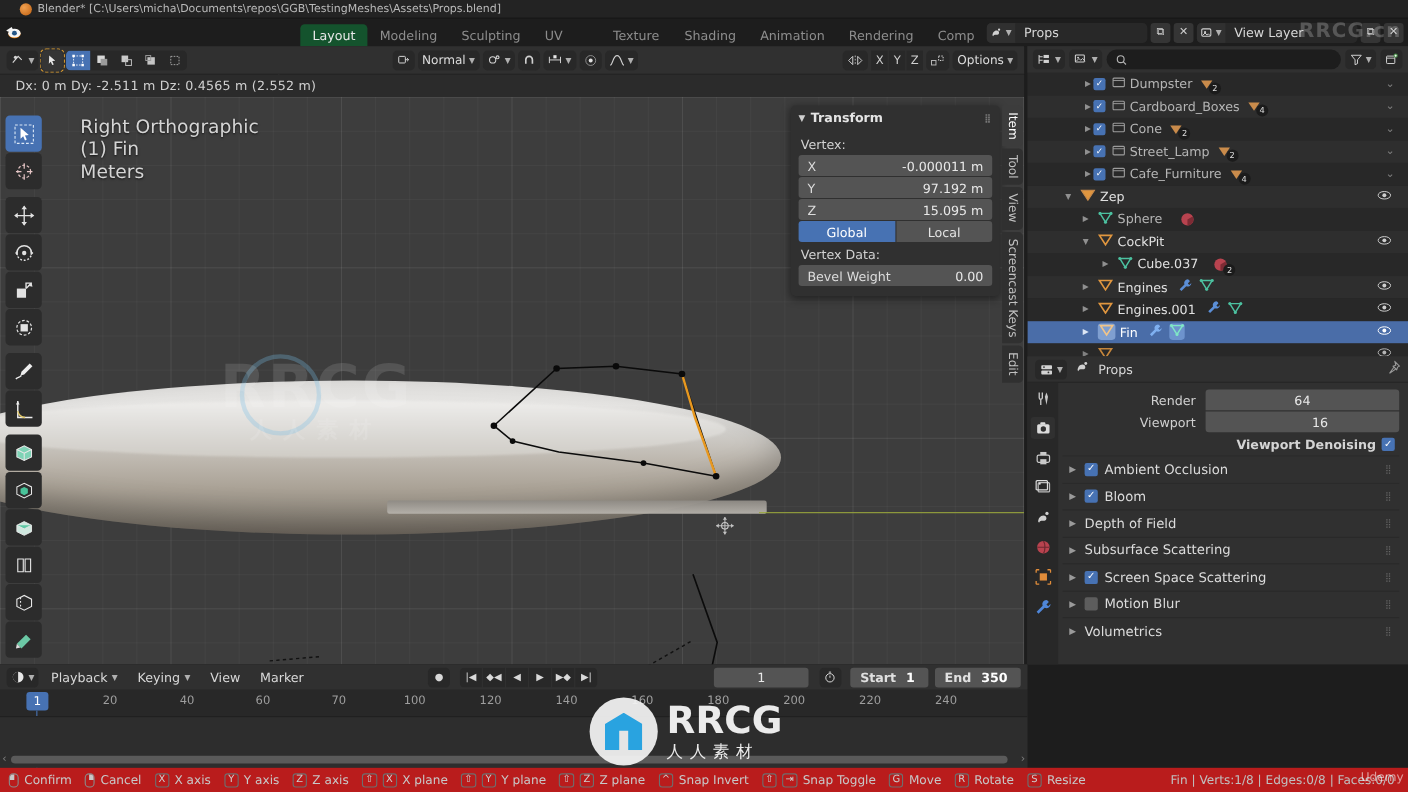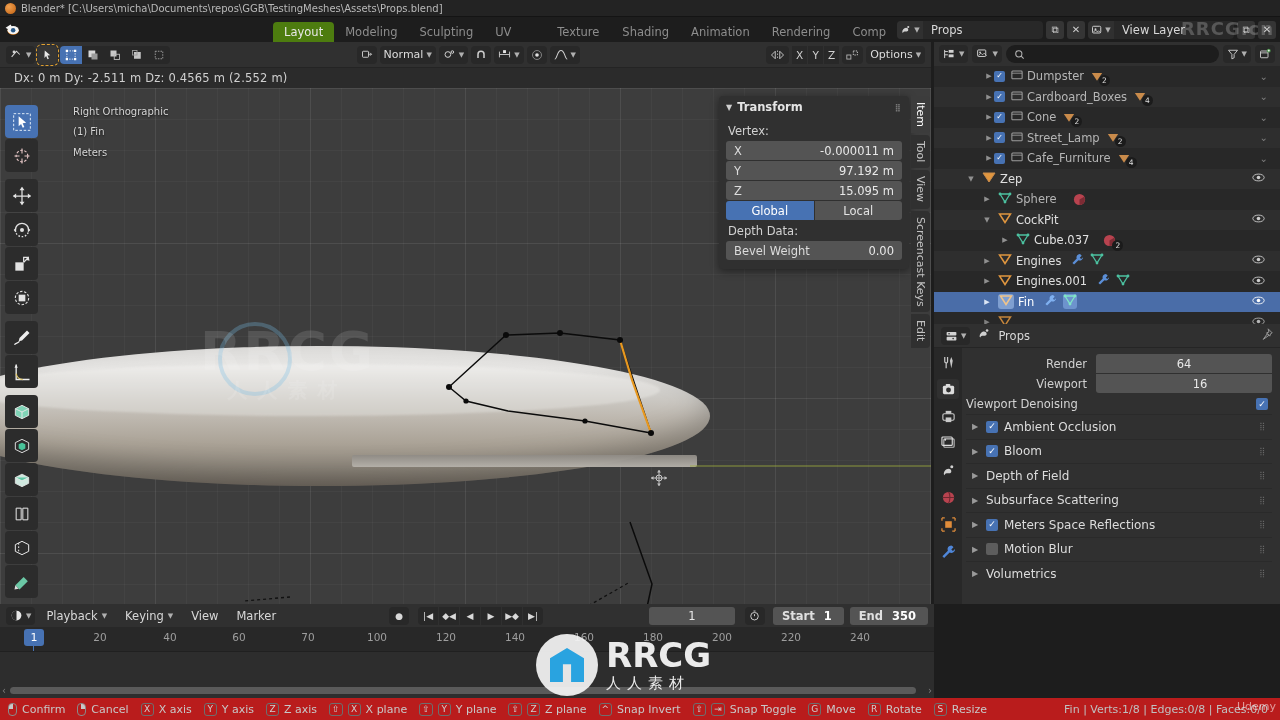--- a/index.html
+++ b/index.html
@@ -2,35 +2,35 @@
 <html><head>
 <meta charset="utf-8">
 <style>
   * { box-sizing: border-box; margin:0; padding:0; }
   html,body { width:1280px; height:720px; overflow:hidden; background:#1d1d1d;
     font-family:"DejaVu Sans", sans-serif; font-size:11px; color:#d6d6d6; }
   #app { position:relative; width:1280px; height:720px; }
 
   
   .titlebar { height:17px; background:#232323; display:flex; align-items:center;
-    padding-left:5px; gap:5px; border-bottom:1px solid #141414; }
+    padding-left:18px; gap:5px; border-bottom:1px solid #141414; }
   .titlebar .tb-ico { width:11px; height:11px; border-radius:50%;
     background:radial-gradient(circle at 35% 35%, #f0a050, #c06010); flex:0 0 auto;}
   .titlebar .tb-text { font-size:10px; color:#b9b9b9; white-space:nowrap; }
 
   
   .topbar { height:25px; background:#1d1d1d; display:flex; align-items:stretch; }
   .blender-logo { width:26px; display:flex; align-items:center; justify-content:center; }
   .blender-logo svg { width:15px; height:15px; }
   .menu { display:flex; align-items:center;margin-top:45px; }
   .menu .mi { padding:0 9px; line-height:25px; color:#e0e0e0; font-size:11.5px; }
   .wstabs { display:flex; align-items:flex-end; margin-left:5px; }
   .wtab { padding:0 11px; height:20px; line-height:20px; font-size:11.5px;
     color:#8d8d8d; border-radius:4px 4px 0 0; align-self:flex-end; }
-  .wtab.active { background:#4d7c0f; color:#e8e8e8; }
+  .wtab.active { background:#14532d; color:#e8e8e8; }
   .topbar-right { margin-left:auto; display:flex; align-items:center; gap:3px;
     padding-right:4px; }
   .idblock { display:flex; align-items:center; height:18px; background:#282828;
     border-radius:4px; overflow:hidden; }
   .idblock .idico { width:26px; height:18px; display:flex; align-items:center;
     justify-content:center; background:#303030; gap:2px; }
   .idblock .idname { min-width:120px; padding:0 8px; line-height:18px;
     font-size:11.5px; color:#d8d8d8; }
   .idbtn { width:18px; height:18px; background:#353535; display:flex;
     align-items:center; justify-content:center; font-size:10px; color:#cfcfcf;
@@ -65,21 +65,21 @@
   .vpgrid { position:absolute; inset:0;
     background-image:
       linear-gradient(rgba(255,255,255,.030) 1px, transparent 1px),
       linear-gradient(90deg, rgba(255,255,255,.030) 1px, transparent 1px);
     background-size:31px 31px; }
   .vpgrid2 { position:absolute; inset:0;
     background-image:
       linear-gradient(rgba(255,255,255,.055) 1px, transparent 1px),
       linear-gradient(90deg, rgba(255,255,255,.055) 1px, transparent 1px);
     background-size:155px 155px; }
-  .vp-text { position:absolute; left:73px; font-size:10px; color:#d5d5d5;
+  .vp-text { position:absolute; left:73px; font-size:17px; color:#d5d5d5;
     text-shadow:0 1px 2px rgba(0,0,0,.7); }
 
   
   .ltools { position:absolute; left:5px; top:17px; width:33px;
     display:flex; flex-direction:column; gap:1px; z-index:6; }
   .ltool { width:33px; height:33px; background:#2c2c2c; border-radius:4px;
     display:flex; align-items:center; justify-content:center; }
   .ltool.on { background:#4772b3; }
   .ltool.grp-gap { margin-top:6px; }
   .ltool svg { width:20px; height:20px; }
@@ -173,22 +173,22 @@
   .pr-tab.on { background:#303030; }
   .pr-content { flex:1; padding:6px 8px 0 4px; }
   .pr-row { display:flex; align-items:center; height:19px; margin-bottom:1px; }
   .pr-row .lbl { width:130px; text-align:right; padding-right:9px;
     font-size:11.5px; color:#d0d0d0; }
   .pr-row .val { flex:1; height:19px; background:#545454; border-radius:3px;
     display:flex; align-items:center; justify-content:center; font-size:11.5px;
     color:#e8e8e8; }
   .pr-row.joinTop .val { border-radius:3px 3px 0 0; }
   .pr-row.joinBot .val { border-radius:0 0 3px 3px;padding-left:32px; }
-  .pr-check { display:flex; align-items:center; justify-content:space-between;
-    gap:20px; height:20px; font-size:11.5px; color:#d4d4d4; padding-right:4px; }
+  .pr-check { display:flex; align-items:center; justify-content:flex-end;
+    gap:5px; height:20px; font-size:11.5px; color:#d4d4d4; padding-right:4px;font-weight:bold; }
   .cbox { width:12px; height:12px; border-radius:2px; background:#4772b3;
     display:flex; align-items:center; justify-content:center; color:#fff;
     font-size:9px; line-height:1; }
   .cbox.off { background:#5d5d5d; }
   .pnl-row { display:flex; align-items:center; gap:6px; height:24.5px;
     font-size:12px; color:#dcdcdc; padding-left:6px; border-top:1px solid #2a2a2a;}
   .pnl-row .tri { color:#9a9a9a; font-size:8px; width:8px; }
   .pnl-row .grip { margin-left:auto; color:#666; font-size:8px;
     letter-spacing:1px; padding-right:6px; }
 
@@ -601,21 +601,21 @@
         <span>97.192 m</span>
       </div>
       <div class="field">
         <span class="k">Z</span>
         <span>15.095 m</span>
       </div>
       <div class="segbtns">
         <div class="s on">Global</div>
         <div class="s">Local</div>
       </div>
-      <div class="np-label">Depth Data:</div>
+      <div class="np-label">Vertex Data:</div>
       <div class="field">
         <span class="k">Bevel Weight</span>
         <span>0.00</span>
       </div>
     </div>
   </div>
 
   <div class="ntabs">
     <div class="ntab on">
         <span>Item</span>
@@ -1056,21 +1056,21 @@
           <span class="grip">⣿</span>
         </div>
         <div class="pnl-row">
           <span class="tri">▶</span>
           <span>Subsurface Scattering</span>
           <span class="grip">⣿</span>
         </div>
         <div class="pnl-row">
           <span class="tri">▶</span>
           <span class="cbox">✓</span>
-          <span>Meters Space Reflections</span>
+          <span>Screen Space Scattering</span>
           <span class="grip">⣿</span>
         </div>
         <div class="pnl-row">
           <span class="tri">▶</span>
           <span class="cbox off"></span>
           <span>Motion Blur</span>
           <span class="grip">⣿</span>
         </div>
         <div class="pnl-row">
           <span class="tri">▶</span>

